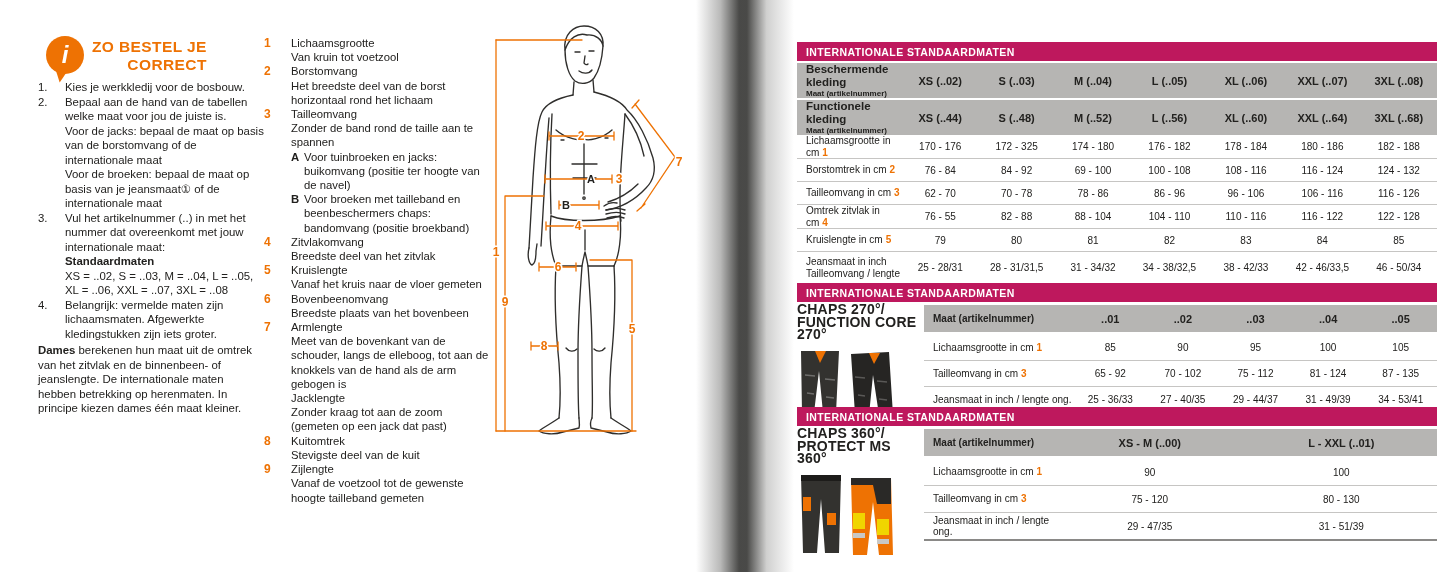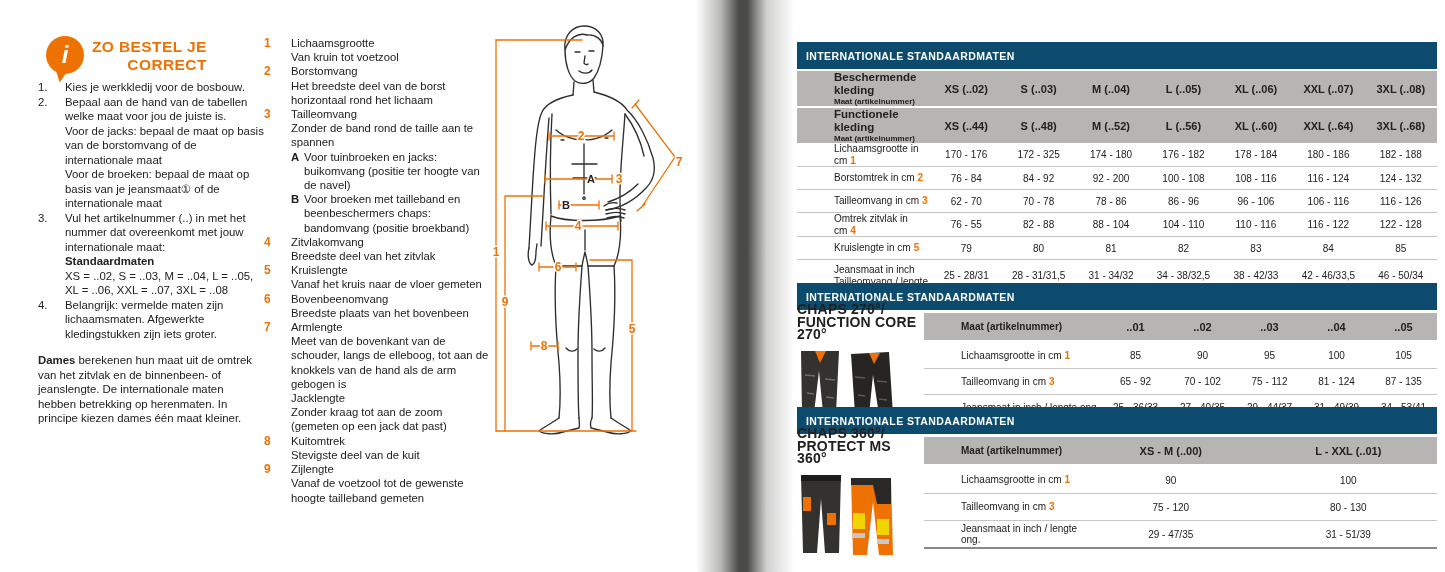--- a/index.html
+++ b/index.html
@@ -23,21 +23,21 @@
              border-color:#ee7203 transparent transparent transparent;transform:rotate(18deg);}
   .lead-title{position:absolute;left:92px;top:38px;color:#ee7203;font-weight:bold;
               font-size:15.5px;line-height:17.5px;letter-spacing:.4px;text-align:right;}
   
   .steps{position:absolute;left:38px;top:80px;width:226px;font-size:11.4px;line-height:14.5px;}
   .step{display:flex;}
   .snum{width:27px;flex:none;}
   .stext{flex:1;}
   .stext p,.dames{margin:0;}
   .b{font-weight:bold;}
-  .dames{margin-top:12px;}
+  .dames{margin-top:2px;}
   
   .mcol{position:absolute;left:264px;top:36px;width:226px;font-size:11.3px;line-height:14.2px;}
   .mitem{display:flex;}
   .mnum{width:27px;flex:none;color:#ee7203;font-weight:bold;font-size:12px;}
   .mbody{flex:1;}
   .mtitle{font-weight:normal;}
   .msub{display:flex;}
   .mkey{width:13px;flex:none;font-weight:bold;}
   
   .figure{position:absolute;left:486px;top:18px;}
@@ -46,25 +46,25 @@
   .meas{fill:none;stroke:#ee7203;stroke-width:1.3;stroke-linecap:round;}
   .flab{font:bold 12px "Liberation Sans",sans-serif;fill:#ee7203;text-anchor:middle;
         paint-order:stroke;stroke:#fff;stroke-width:3px;}
   .flabk{font:bold 11px "Liberation Sans",sans-serif;fill:#22211f;text-anchor:middle;
         paint-order:stroke;stroke:#fff;stroke-width:3px;}
   
   .table{position:absolute;width:640px;}
   .t1{left:797px;top:42px;}
   .t2{left:797px;top:283px;}
   .t3{left:797px;top:407px;}
-  .bar{height:27px;background:#0c4a6e;color:#fff;font-weight:bold;font-size:10.5px;
+  .bar{height:19px;background:#be185d;color:#fff;font-weight:bold;font-size:10.5px;
        letter-spacing:.4px;display:flex;align-items:center;padding-left:9px;}
   .tbody{width:100%;}
   .t2 .tbody,.t3 .tbody{margin-left:127px;width:513px;}
-  .trow{display:grid;align-items:center;border-bottom:1px solid #c6c5c3;min-height:22px;padding-left:28px;}
+  .trow{display:grid;align-items:center;border-bottom:1px solid #c6c5c3;min-height:22px;}
   .t1 .trow{grid-template-columns:105px repeat(7,1fr);}
   .t2 .trow{grid-template-columns:150px repeat(5,1fr);}
   .t3 .trow{grid-template-columns:130px repeat(2,1fr);}
   .trow.head{background:#b6b5b3;border-bottom:none;min-height:34px;margin-top:2px;}
   .t2 .trow.head,.t3 .trow.head{min-height:27px;margin-top:3px;margin-bottom:3px;}
   .t2 .trow,.t3 .trow{min-height:25px;}
   .t3 .trow{min-height:26px;}
   .t1 .tbody .trow:last-child,.t2 .tbody .trow:last-child,.t3 .tbody .trow:last-child{border-bottom:2px solid #8a8987;}
   .t1 .tbody .trow:last-child{min-height:31px;}
   .tlabel{padding-left:9px;font-size:10px;line-height:11.5px;}
@@ -307,21 +307,21 @@
             <div class="tcell">174 - 180</div>
             <div class="tcell">176 - 182</div>
             <div class="tcell">178 - 184</div>
             <div class="tcell">180 - 186</div>
             <div class="tcell">182 - 188</div>
           </div>
           <div class="trow">
             <div class="tlabel"><span>Borstomtrek in cm</span><span class="onum">2</span></div>
             <div class="tcell">76 - 84</div>
             <div class="tcell">84 - 92</div>
-            <div class="tcell">92 - 200</div>
+            <div class="tcell">69 - 100</div>
             <div class="tcell">100 - 108</div>
             <div class="tcell">108 - 116</div>
             <div class="tcell">116 - 124</div>
             <div class="tcell">124 - 132</div>
           </div>
           <div class="trow">
             <div class="tlabel"><span>Tailleomvang in cm</span><span class="onum">3</span></div>
             <div class="tcell">62 - 70</div>
             <div class="tcell">70 - 78</div>
             <div class="tcell">78 - 86</div>

